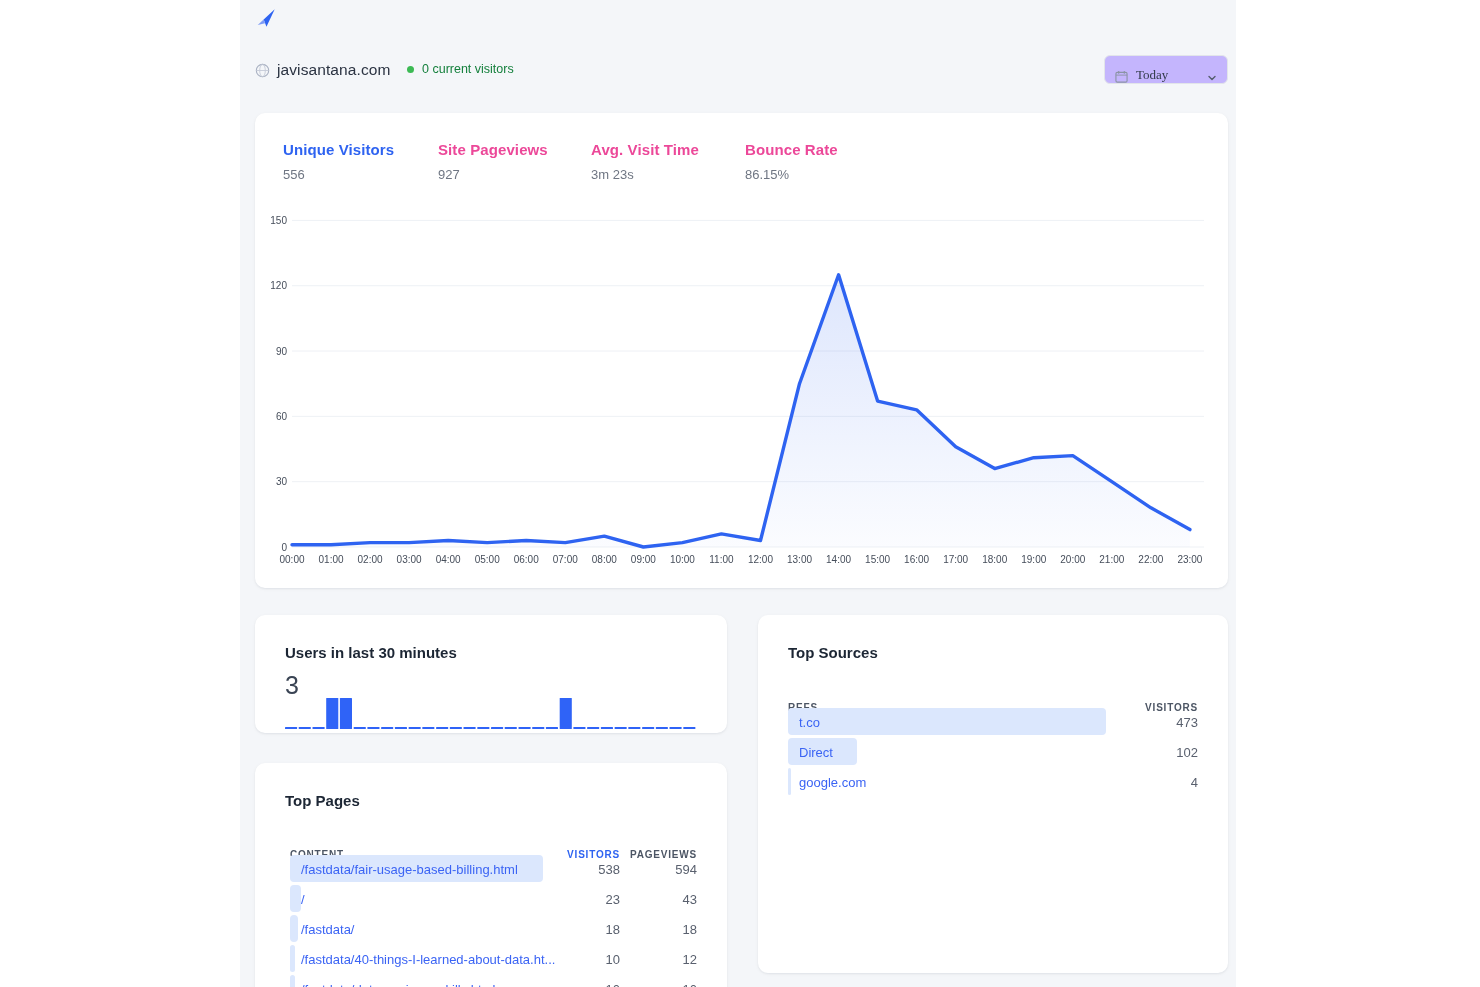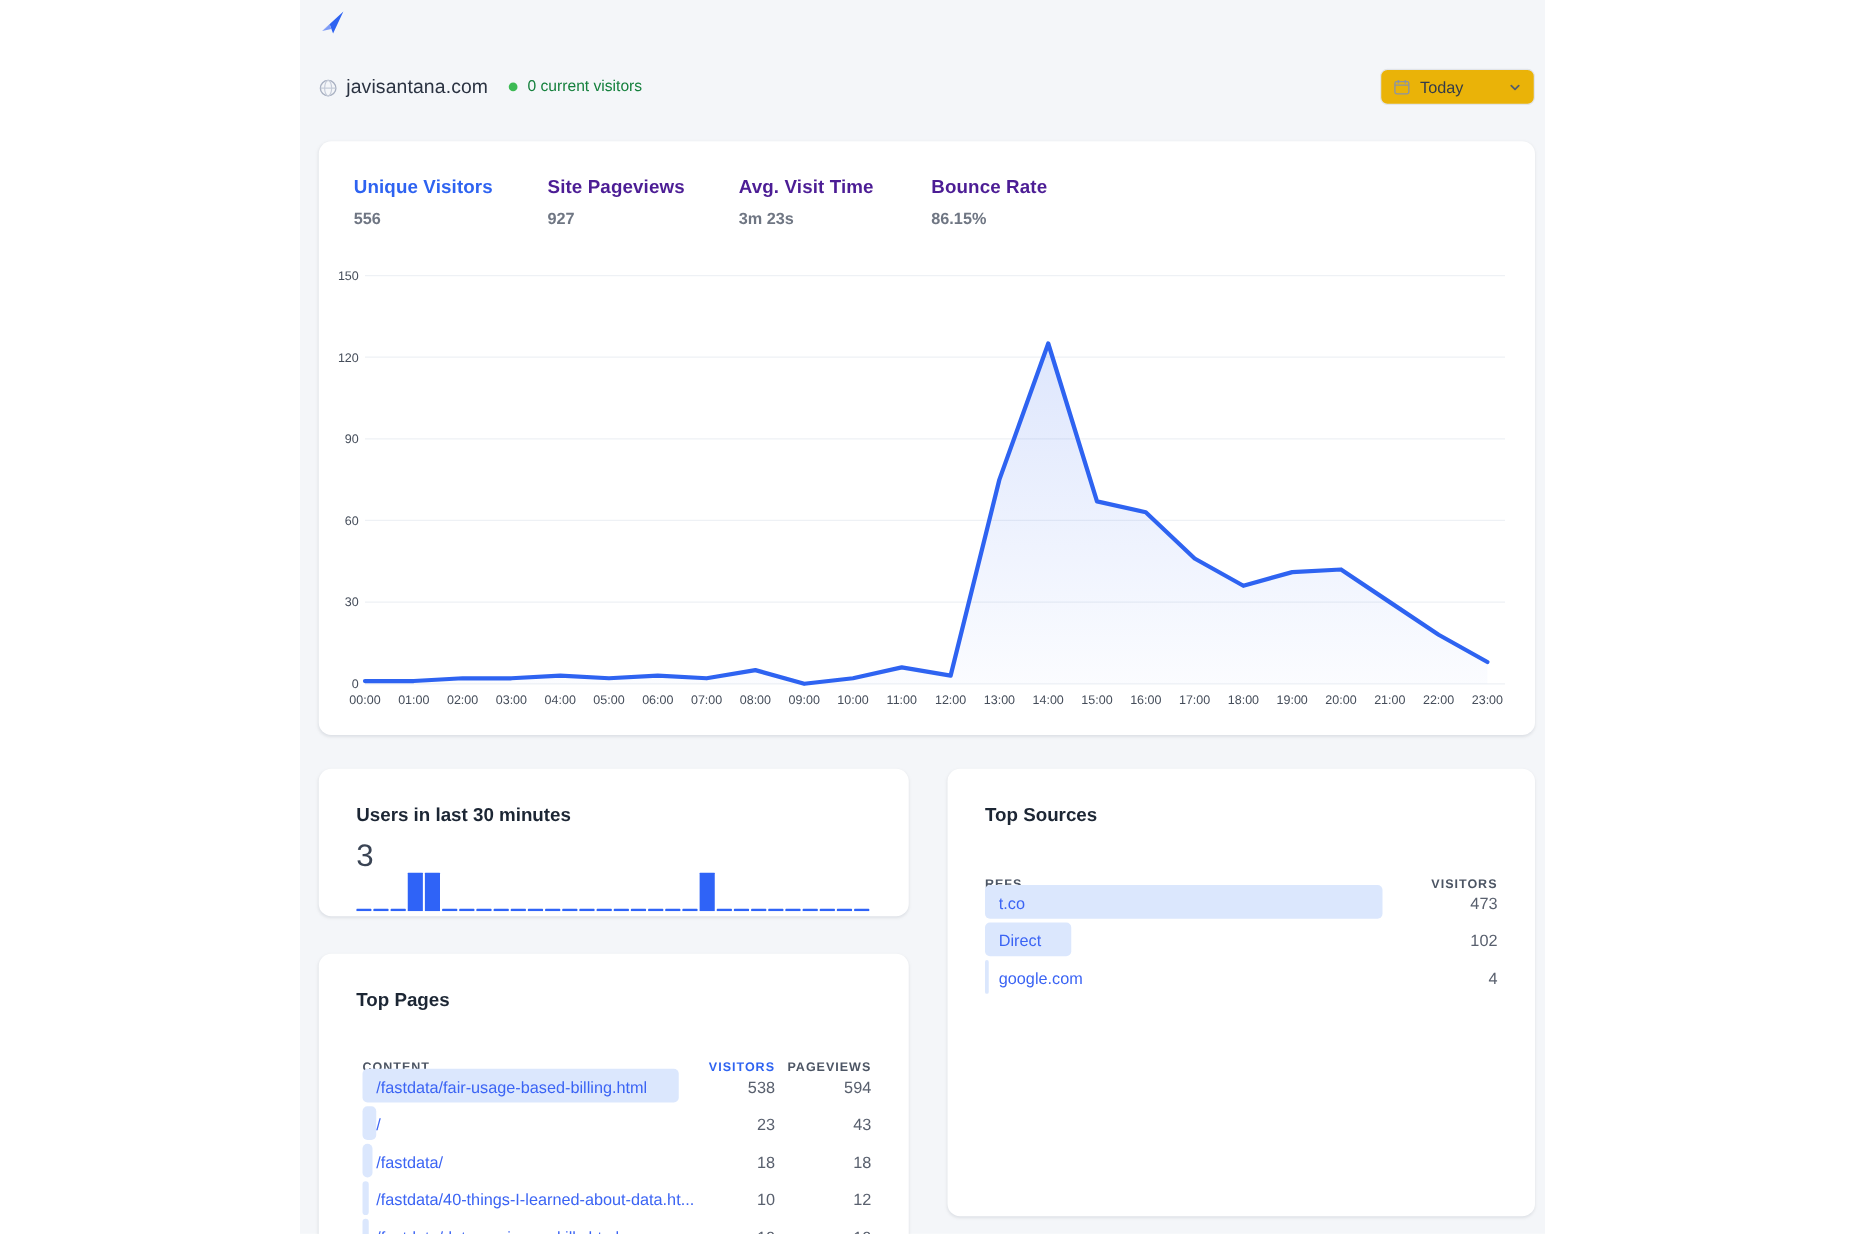--- a/index.html
+++ b/index.html
@@ -8,40 +8,40 @@
   .app { position:absolute; left:240px; top:0; width:996px; height:987px; background:#f4f6f9; }
 
   
   .logo { position:absolute; left:15px; top:7px; width:22px; height:22px; }
   .site-row { position:absolute; left:15px; top:59px; height:22px; display:flex; align-items:center; }
   .globe { width:15px; height:15px; margin-right:7px; }
   .site-name { font-size:15.5px; font-weight:500; color:#2b3342; letter-spacing:.1px; cursor:pointer; }
   .cur-vis { position:absolute; left:167px; top:62px; display:flex; align-items:center; }
   .green-dot { width:7px; height:7px; border-radius:50%; background:#3cba54; margin-right:8px; }
   .cur-vis span { font-size:12.5px; color:#15803d; }
-  .range-select { position:absolute; left:864px; top:55px; width:124px; height:29px; background:#eab308;
-                  border:1px solid #e2e5ea; border-radius:6px; display:flex; align-items:center;
-                  padding:0 10px; cursor:pointer; }
+  .range-select { position:absolute; left:864px; top:55px; width:124px; height:29px; background:#c4b5fd;
+                  border:1px solid #e2e5ea; border-radius:6px; display:flex; align-items:flex-end;
+                  padding:0 10px; cursor:pointer;font-family:Liberation Serif, serif; }
   .range-select .cal { width:13px; height:13px; margin-right:8px; }
   .range-select .lbl { font-size:13px; color:#323b4a; flex:1; }
   .range-select .chev { width:10px; height:10px; }
 
   
   .card { position:absolute; background:#fff; border-radius:10px;
           box-shadow:0 1px 2px rgba(20,30,55,.06), 0 1px 4px rgba(20,30,55,.04); }
   .card-main   { left:15px;  top:113px; width:973px; height:475px; }
   .card-mins   { left:15px;  top:615px; width:472px; height:118px; }
   .card-pages  { left:15px;  top:763px; width:472px; height:280px; }
   .card-srcs   { left:518px; top:615px; width:470px; height:358px; }
 
   
   .stat { position:absolute; top:28px; cursor:pointer; }
-  .stat .sl { font-size:15px; font-weight:700; color:#4c1d95; letter-spacing:.1px; }
+  .stat .sl { font-size:15px; font-weight:700; color:#ec4899; letter-spacing:.1px; }
   .stat.active .sl { color:#2e63f1; }
-  .stat .sv { font-size:13px; color:#6f7683; margin-top:9px;font-weight:bold; }
+  .stat .sv { font-size:13px; color:#6f7683; margin-top:9px; }
 
   .chart-svg { position:absolute; left:0; top:0; }
 
   
   .sec-title { position:absolute; left:30px; top:29px; font-size:15px; font-weight:700; color:#1c2634; }
   .big-num { position:absolute; left:30px; top:56px; font-size:25px; font-weight:400; color:#3a4454; }
   .mini-chart { position:absolute; left:30px; top:83px; }
 
   
   .tbl-head { position:absolute; font-size:10px; font-weight:700; letter-spacing:.8px; color:#4c5564;margin-top:19px; }

